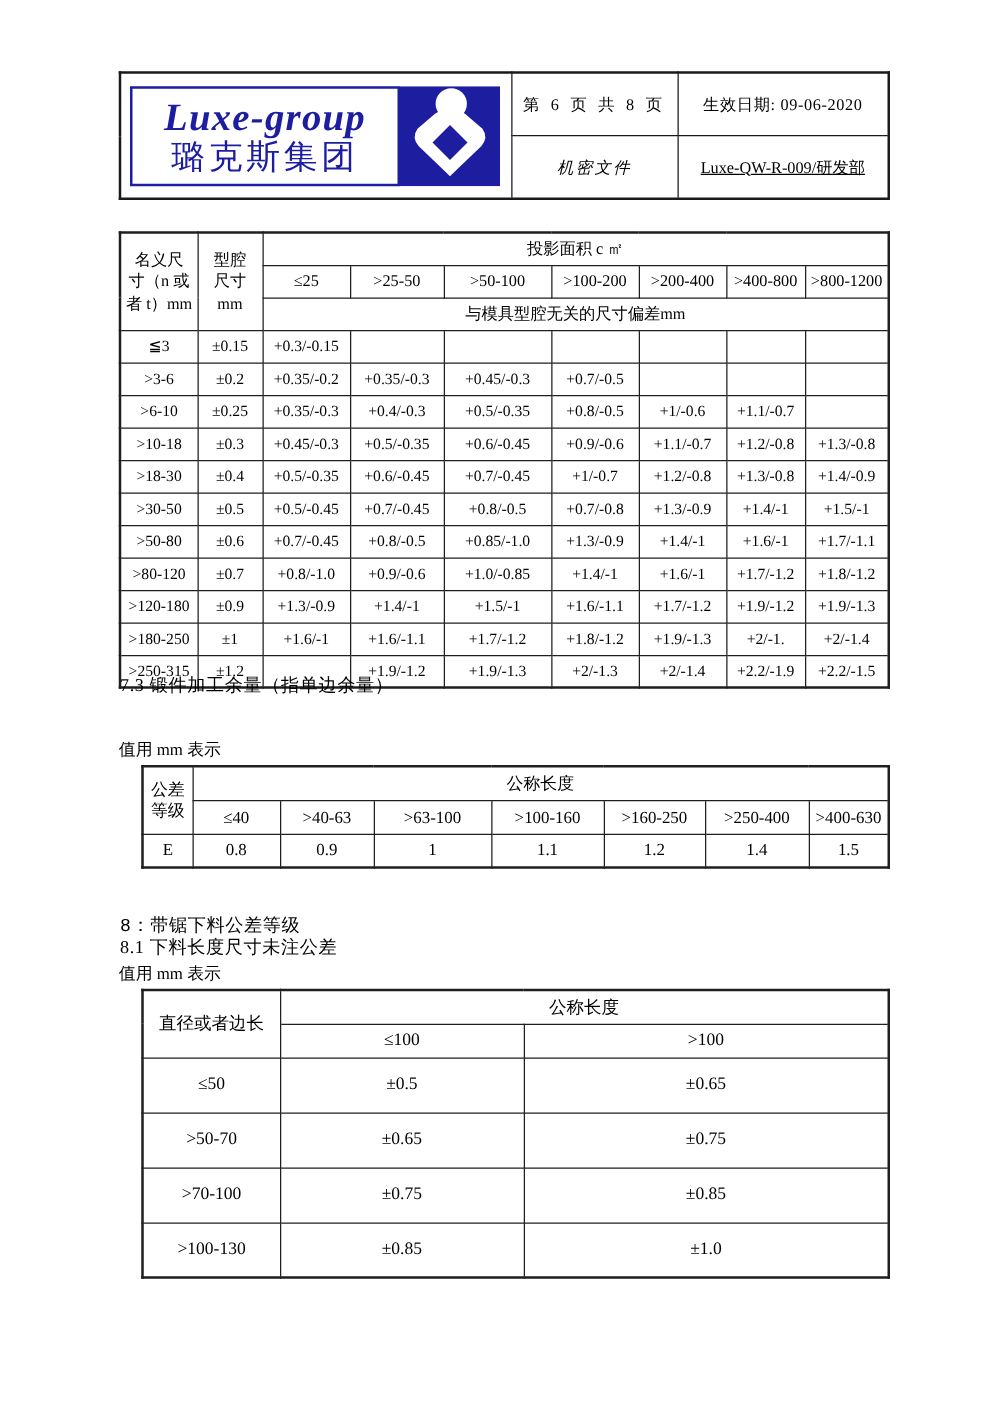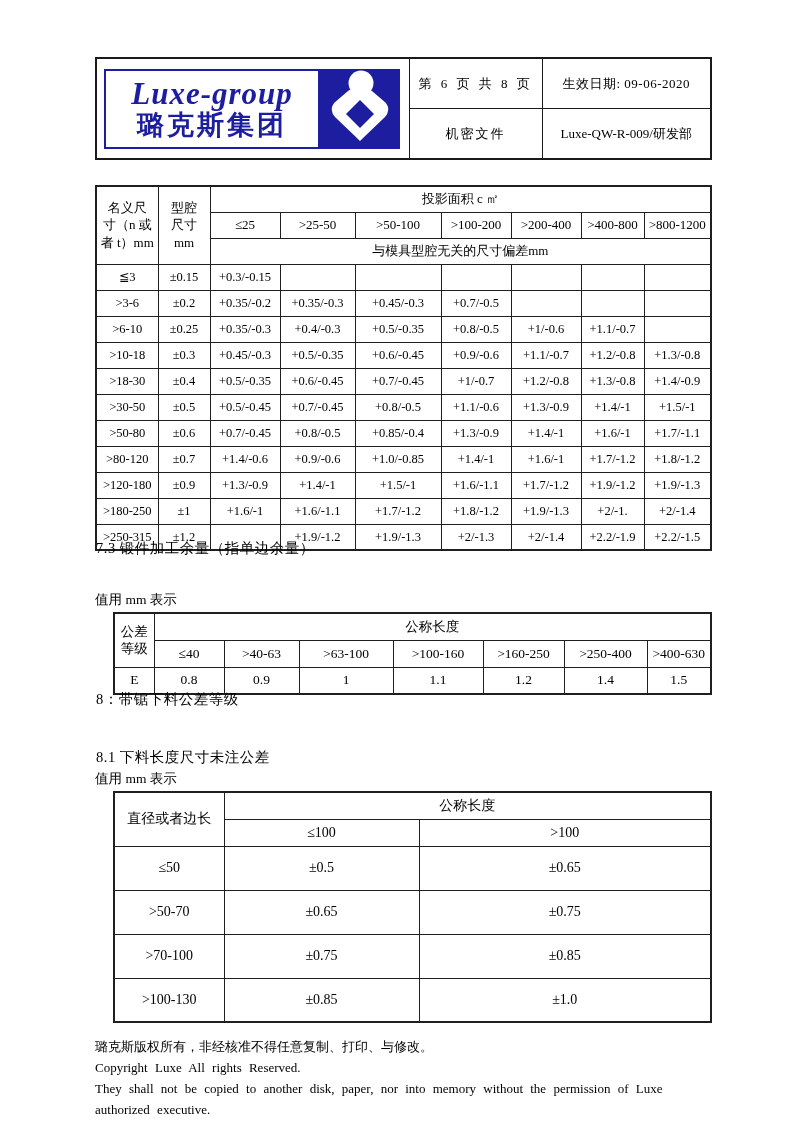--- a/index.html
+++ b/index.html
@@ -13,26 +13,26 @@
   table { border-collapse:collapse; table-layout:fixed; }
   .header-table { position:absolute; left:95px; top:57px; width:615px; height:103px;
                   border:2px solid #1a1a1a; }
   .header-table td { border:1px solid #1a1a1a; text-align:center; vertical-align:middle;
                      font-size:13px; padding:0;margin-top:20px; }
   .logo-cell { padding:4px 0 4px 7px !important; }
   .logo-wrap { display:flex; align-items:center; }
   .logo-box { width:216px; height:80px; border:2px solid var(--brand,#1d1d9f); color:var(--brand,#1d1d9f);
               display:flex; flex-direction:column; align-items:center; justify-content:center; background:#fff; }
   .logo-en { font-style:italic; font-weight:bold; font-size:31px; line-height:1.05; letter-spacing:1px; }
-  .logo-zh { font-weight:bold; font-size:27px; line-height:1.05; letter-spacing:3px;
+  .logo-zh { font-weight:normal; font-size:27px; line-height:1.05; letter-spacing:3px;
              font-family:"Liberation Sans", sans-serif; }
   .logo-icon { width:80px; height:80px; display:block; }
   .page-num { letter-spacing:3px; }
-  .conf { letter-spacing:2px; font-size:13.5px; }
-  .docnum { font-size:13.5px; }
+  .conf { letter-spacing:2px; font-size:13.5px;font-style:italic; }
+  .docnum { font-size:13.5px;text-decoration:underline; }
   .effdate { letter-spacing:0.5px; }
 
   
   .dtable td { border:1px solid #1f1f1f; text-align:center; vertical-align:middle;
                padding:0 1px; overflow:hidden; white-space:nowrap; }
   .dtable { border:2px solid #1f1f1f; }
 
   .t1 { position:absolute; left:95px; top:185px; width:615px; font-size:12.5px; }
   .t1 td { height:26px; line-height:1.15; }
   .t1 .mline { white-space:pre-line; line-height:1.35; font-size:13px; }
@@ -42,21 +42,21 @@
   .t2 td { height:27px; }
   .t2 .mline { white-space:pre-line; line-height:1.3; }
 
   .t3 { position:absolute; left:113px; top:791px; width:597px; font-size:14px; }
   .t3 thead td { height:27px; }
   .t3 tbody td { height:44px; }
 
   
   .heading { position:absolute; left:96px; font-size:14.5px; letter-spacing:0.5px; }
   .h73 { top:539px; }
-  .h8  { top:690px; }
+  .h8  { top:731px;font-family:Liberation Mono, monospace; }
   .h81 { top:748px; }
   .unit-note { position:absolute; left:95px; width:615px; text-align:left; font-size:13.5px; }
   .n1 { top:591px; }
   .n2 { top:770px; }
 
   .footer { position:absolute; left:95px; top:1036px; width:622px; font-size:13px; line-height:21px; }
   .footer .en { word-spacing:4px; }
 </style>
 </head>
 <body>
@@ -185,40 +185,40 @@
           <td>+1.2/-0.8</td>
           <td>+1.3/-0.8</td>
           <td>+1.4/-0.9</td>
         </tr>
         <tr>
           <td>&gt;30-50</td>
           <td>±0.5</td>
           <td>+0.5/-0.45</td>
           <td>+0.7/-0.45</td>
           <td>+0.8/-0.5</td>
-          <td>+1.1/-0.6</td>
+          <td>+0.7/-0.8</td>
           <td>+1.3/-0.9</td>
           <td>+1.4/-1</td>
           <td>+1.5/-1</td>
         </tr>
         <tr>
           <td>&gt;50-80</td>
           <td>±0.6</td>
           <td>+0.7/-0.45</td>
           <td>+0.8/-0.5</td>
-          <td>+0.85/-0.4</td>
+          <td>+0.85/-1.0</td>
           <td>+1.3/-0.9</td>
           <td>+1.4/-1</td>
           <td>+1.6/-1</td>
           <td>+1.7/-1.1</td>
         </tr>
         <tr>
           <td>&gt;80-120</td>
           <td>±0.7</td>
-          <td>+1.4/-0.6</td>
+          <td>+0.8/-1.0</td>
           <td>+0.9/-0.6</td>
           <td>+1.0/-0.85</td>
           <td>+1.4/-1</td>
           <td>+1.6/-1</td>
           <td>+1.7/-1.2</td>
           <td>+1.8/-1.2</td>
         </tr>
         <tr>
           <td>&gt;120-180</td>
           <td>±0.9</td>
@@ -336,20 +336,14 @@
           <td>±0.85</td>
         </tr>
         <tr>
           <td>&gt;100-130</td>
           <td>±0.85</td>
           <td>±1.0</td>
         </tr>
       </tbody>
   </table>
 
-  <div class="footer">
-    <div class="zh">璐克斯版权所有，非经核准不得任意复制、打印、与修改。</div>
-    <div class="en">Copyright Luxe All rights Reserved.</div>
-    <div class="en">They shall not be copied to another disk, paper, nor into memory without the permission of Luxe</div>
-    <div class="en">authorized executive.</div>
-  </div>
 
 </div>
 
 </body></html>

